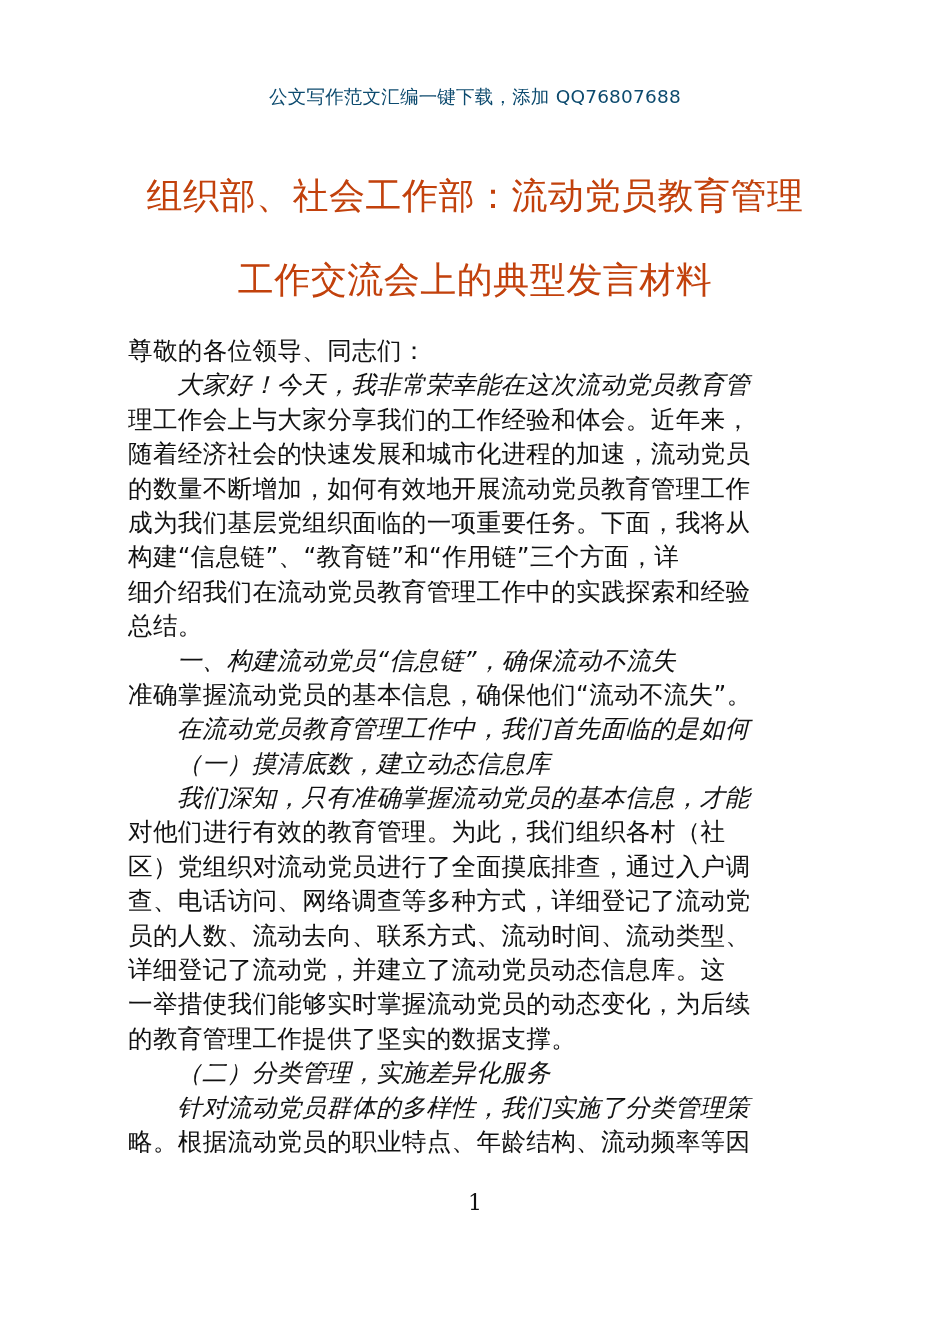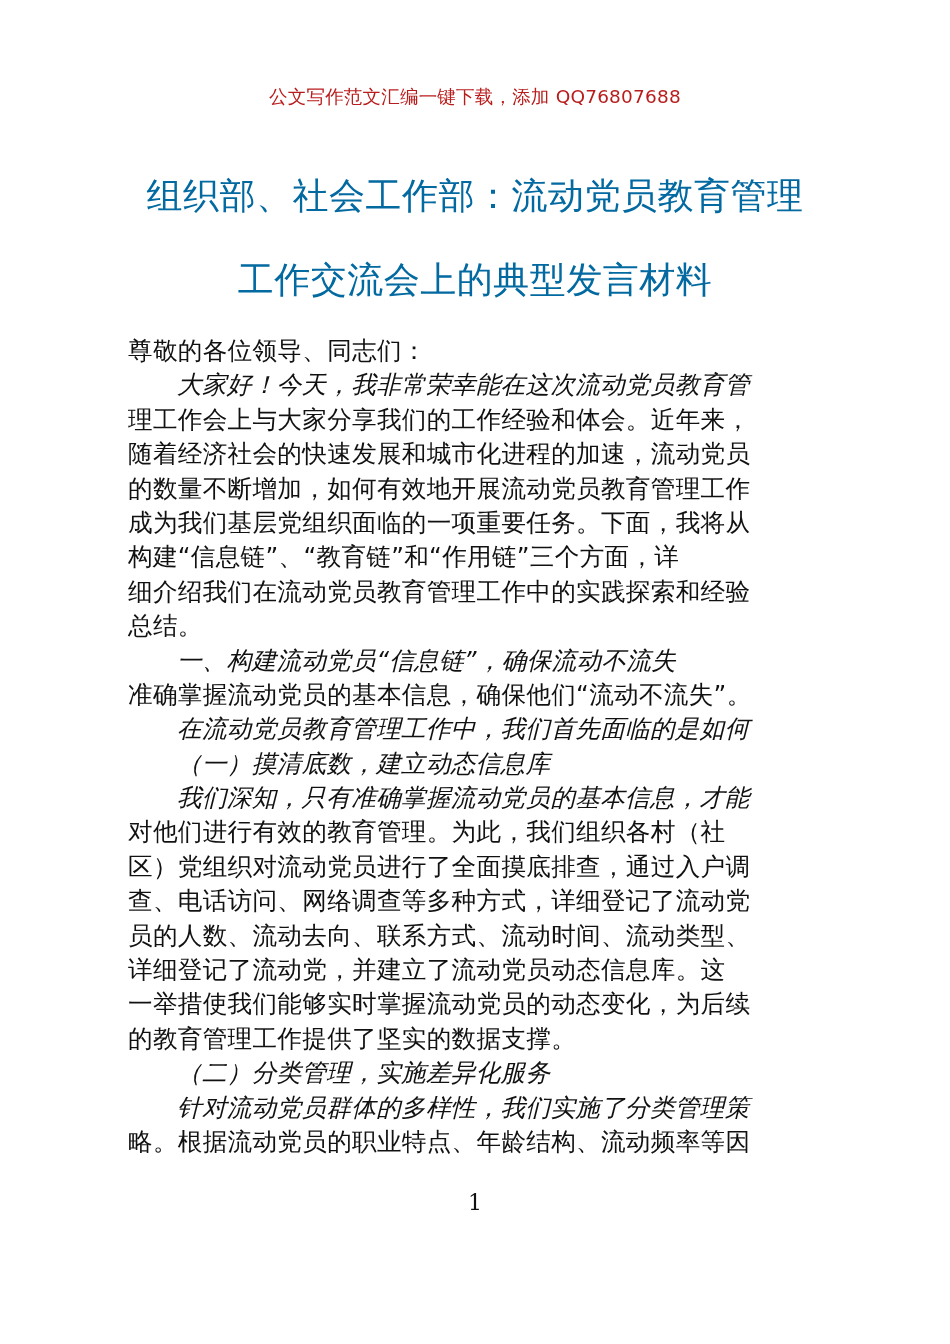--- a/index.html
+++ b/index.html
@@ -1,21 +1,21 @@
 <!DOCTYPE html>
 <html><head>
 <meta charset="utf-8">
 <style>
   html, body { margin: 0; padding: 0; background: #ffffff; }
   body { width: 950px; height: 1344px; position: relative; overflow: hidden;
          font-family: "DejaVu Sans", "Liberation Sans", sans-serif; color: #111; }
   .header-note { position: absolute; top: 84px; left: 0; width: 950px; text-align: center;
-                 font-size: 18.5px; color: #b91c1c; letter-spacing: 0.2px; }
+                 font-size: 18.5px; color: #0c4a6e; letter-spacing: 0.2px; }
   .title { position: absolute; left: 0; width: 950px; text-align: center;
-           font-size: 36px; color: #0369a1; letter-spacing: 0.5px; }
+           font-size: 36px; color: #c2410c; letter-spacing: 0.5px; }
   .title.l1 { top: 172px; }
   .title.l2 { top: 256px; }
   .body { position: absolute; top: 334px; left: 128px; width: 665px; }
   .line { font-size: 24.6px; line-height: 34.4px; height: 34.4px; white-space: nowrap; letter-spacing: 0.3px; }
   .indent { padding-left: 49px; font-style: italic; }
   .page-num { position: absolute; top: 1190px; left: 0; width: 950px; text-align: center;
               font-family: "DejaVu Serif", "Liberation Serif", serif; font-size: 22px; color: #111; }
 </style>
 </head>
 <body>

